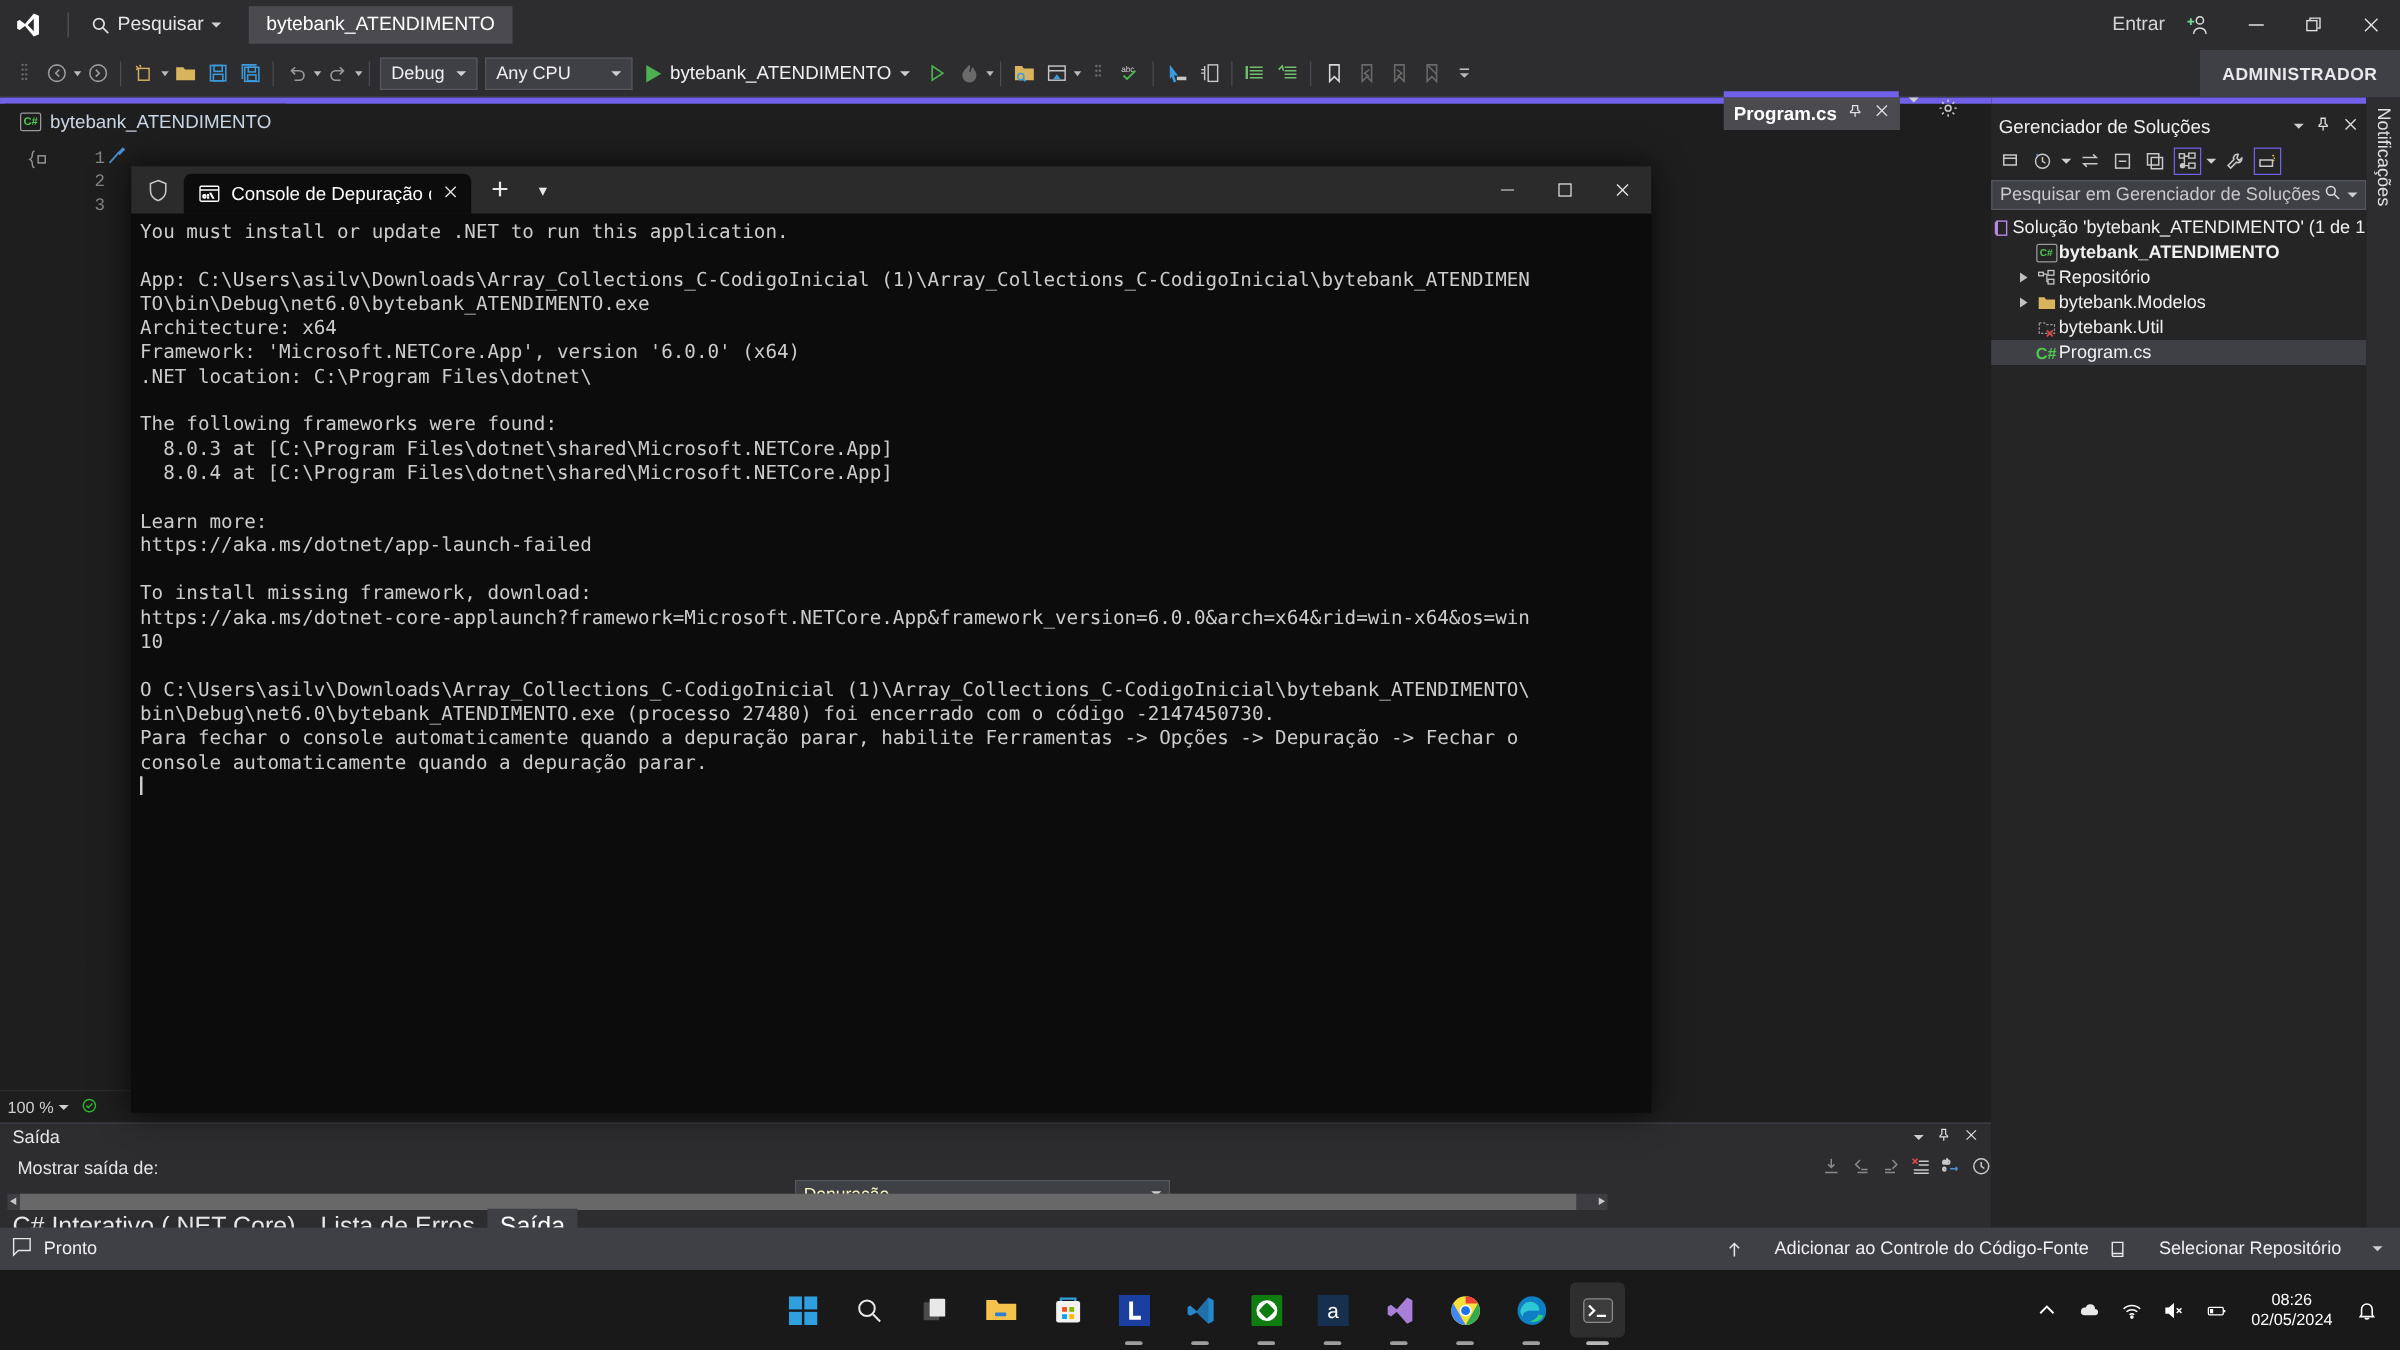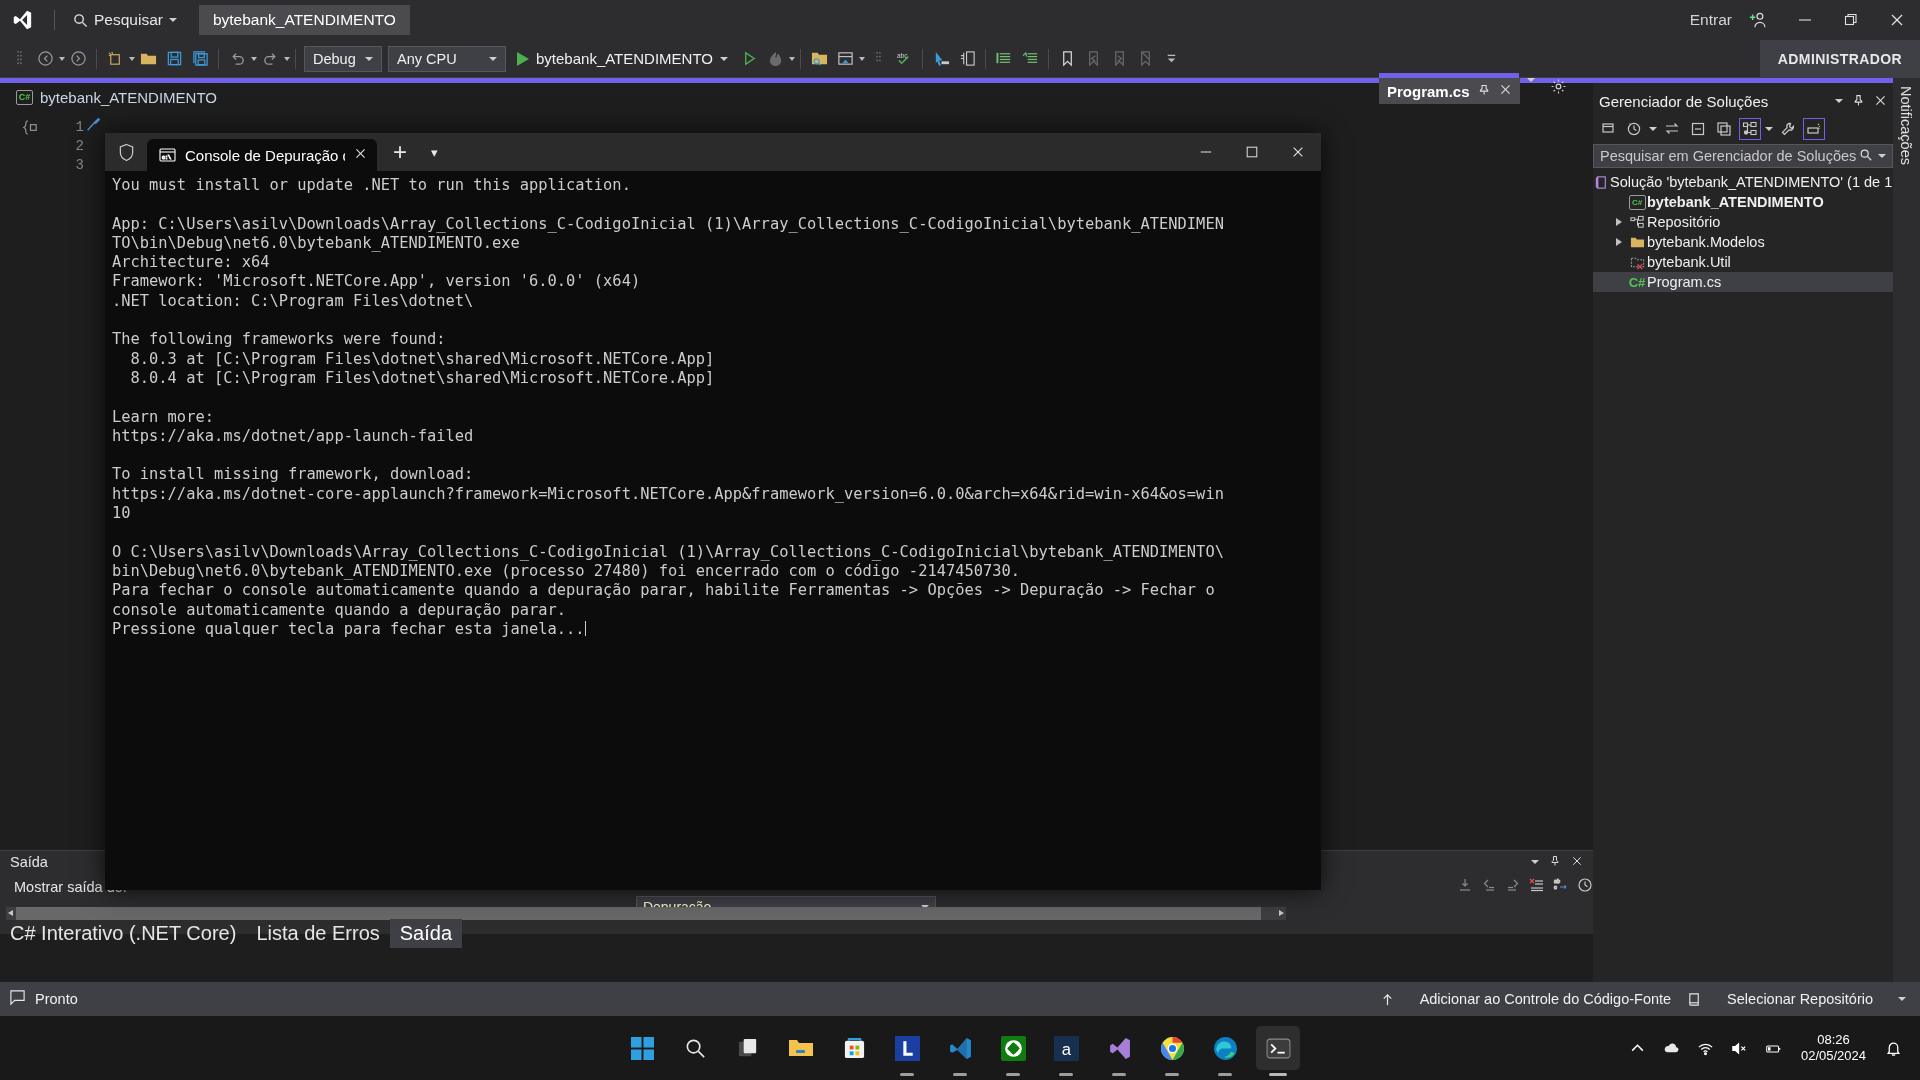--- a/index.html
+++ b/index.html
@@ -90,21 +90,21 @@
   .gutter-num { position: absolute; right: 22px; }
   .code-left-icons { position: absolute; left: 22px; top: 8px; }
   .zoom-bar {
     position: absolute; left: 0; bottom: 0; width: 106px; height: 26px;
     background: #1e1e1e; display: flex; align-items: center; color: #cfcfcf; font-size: 13px;
     padding-left: 6px; gap: 4px; border-top: 1px solid #2b2b2b;
   }
 
   
   .output-panel {
-    position: absolute; left: 0; top: 850px; width: 1593px; height: 84px;
+    position: absolute; left: 0; top: 898px; width: 1593px; height: 84px;
     background: #2d2d30; border-top: 1px solid #3f3f46;
   }
   .output-header {
     display: flex; align-items: center; height: 22px; color: #e6e6e6; font-size: 14.5px; padding-left: 10px;
   }
   .output-header-right { margin-left: auto; display: flex; align-items: center; gap: 10px; padding-right: 10px; }
   .output-toolbar { display: flex; align-items: center; height: 28px; padding-left: 14px; gap: 8px; justify-content: space-between; }
   .output-toolbar .lbl { color: #e6e6e6; font-size: 14.5px; white-space: nowrap; }
   .out-combo {
     width: 300px; height: 22px; background: #3f3f46; border: 1px solid #56565c;
@@ -849,21 +849,21 @@
 https://aka.ms/dotnet/app-launch-failed
 
 To install missing framework, download:
 https://aka.ms/dotnet-core-applaunch?framework=Microsoft.NETCore.App&amp;framework_version=6.0.0&amp;arch=x64&amp;rid=win-x64&amp;os=win
 10
 
 O C:\Users\asilv\Downloads\Array_Collections_C-CodigoInicial (1)\Array_Collections_C-CodigoInicial\bytebank_ATENDIMENTO\
 bin\Debug\net6.0\bytebank_ATENDIMENTO.exe (processo 27480) foi encerrado com o código -2147450730.
 Para fechar o console automaticamente quando a depuração parar, habilite Ferramentas -&gt; Opções -&gt; Depuração -&gt; Fechar o
 console automaticamente quando a depuração parar.
-</span><span>Pressione qualquer tecla para fechar esta janela...</span><span class="cursor"></span></div>
+</span><span class="cursor"></span></div>
     </div>
   </div>
 
   <div class="vs-status">
     <span class="status-left">
       <span>
         <svg viewBox="0 0 18 18" fill="none" stroke="#e8e8e8" stroke-width="1.2">
             <path d="M2 2h14v10H6l-4 4z"></path>
           </svg>
       </span>

